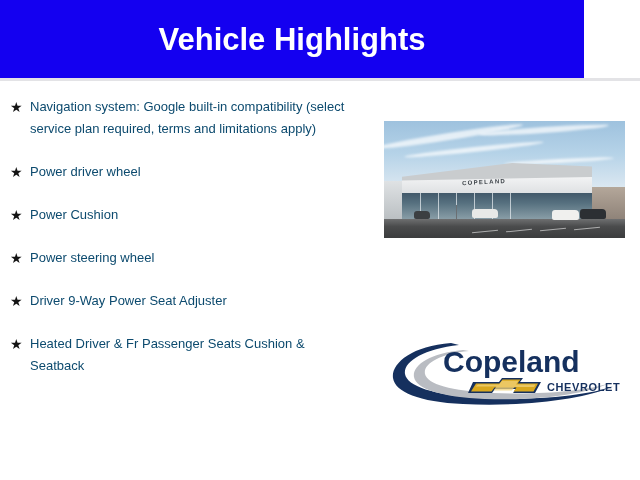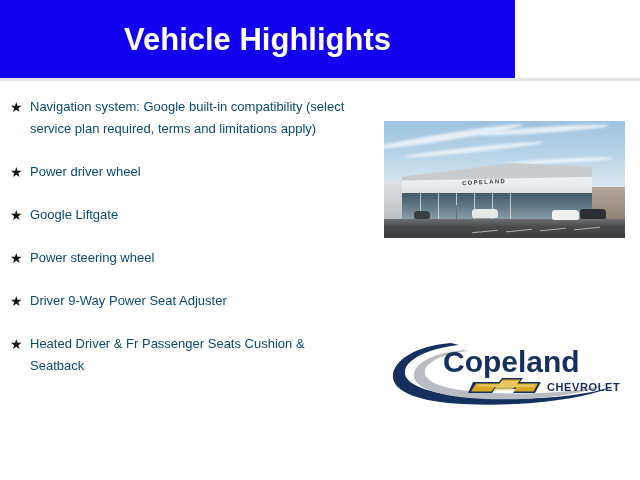--- a/index.html
+++ b/index.html
@@ -13,21 +13,21 @@
     font-family: "Liberation Sans", sans-serif;
     overflow: hidden;
     position: relative;
   }
 
   
   .header-banner {
     position: absolute;
     left: 0;
     top: 0;
-    width: 515px;
+    width: 584px;
     height: 78px;
     background: #1400f0;
     display: flex;
     align-items: center;
     justify-content: center;
   }
   .header-title {
     color: #ffffff;
     font-size: 31px;
     font-weight: bold;
@@ -217,21 +217,21 @@
     <span class="highlight-text">Navigation system: Google built-in compatibility (select service plan required, terms and limitations apply)</span>
   </div>
 
   <div class="highlight-item">
     <span class="bullet-star">★</span>
     <span class="highlight-text">Power driver wheel</span>
   </div>
 
   <div class="highlight-item">
     <span class="bullet-star">★</span>
-    <span class="highlight-text">Google Liftgate</span>
+    <span class="highlight-text">Power Cushion</span>
   </div>
 
   <div class="highlight-item">
     <span class="bullet-star">★</span>
     <span class="highlight-text">Power steering wheel</span>
   </div>
 
   <div class="highlight-item">
     <span class="bullet-star">★</span>
     <span class="highlight-text">Driver 9-Way Power Seat Adjuster</span>

